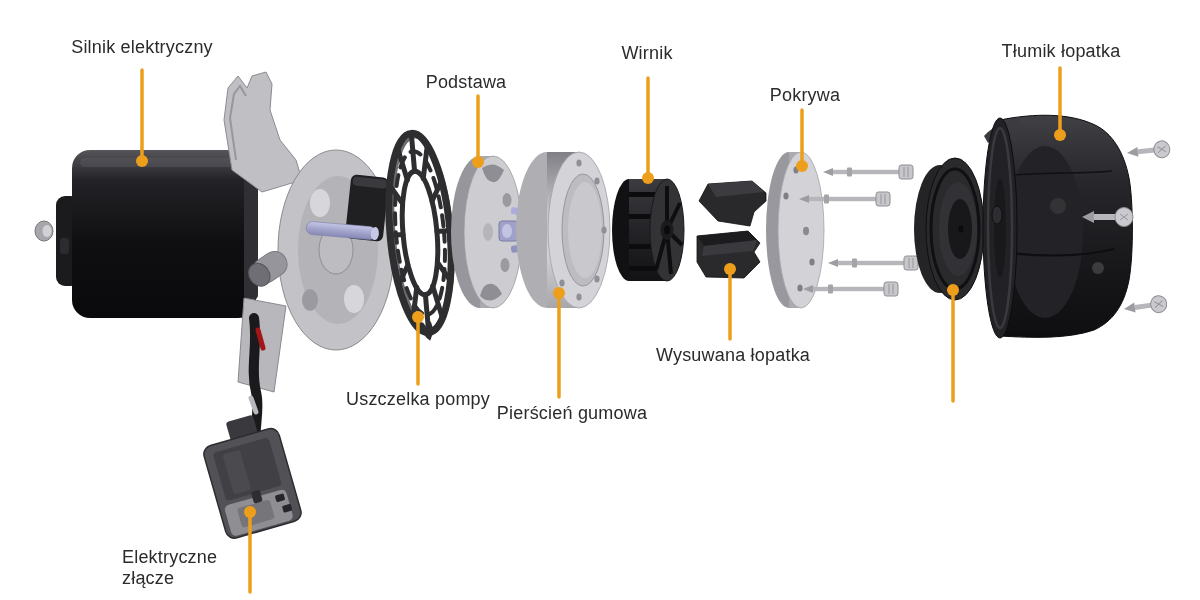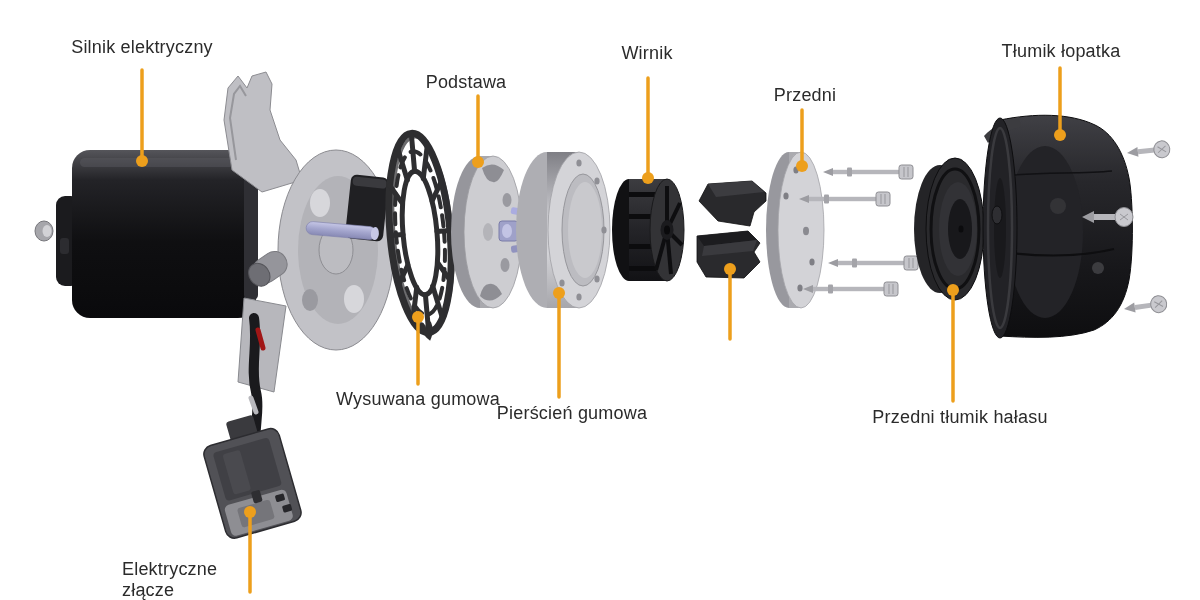--- a/index.html
+++ b/index.html
@@ -12,21 +12,21 @@
     position:relative;width:1200px;height:600px;overflow:hidden;
     background:var(--color-bg);
     font-family:"Liberation Sans","DejaVu Sans",sans-serif;
   }
   .stage svg{position:absolute;left:0;top:0;}
   .label{
     position:absolute;transform:translateX(-50%);
     font-size:18px;line-height:21px;color:var(--color-text);
     white-space:nowrap;text-align:left;letter-spacing:.2px;
   }
-  .label.two-line{white-space:normal;width:120px;margin-top:12px;}
+  .label.two-line{white-space:normal;width:120px;}
   .leader{stroke:var(--color-accent);stroke-width:3.5;stroke-linecap:round;fill:none;}
   .leader-dot{fill:var(--color-accent);}
 </style>
 </head>
 <body>
 
 <div class="stage">
 
   <svg width="1200" height="600" viewBox="0 0 1200 600">
     <defs>
@@ -319,20 +319,20 @@
       <line class="leader" x1="953" y1="294" x2="953" y2="401"></line>
 
       <circle class="leader-dot" cx="250" cy="512" r="6"></circle>
       <line class="leader" x1="250" y1="516" x2="250" y2="592"></line>
     </g>
   </svg>
 
   <div class="label" style="left:142px;  top:37px;">Silnik elektryczny</div>
   <div class="label" style="left:466px;  top:66px;margin-top:6px;">Podstawa</div>
   <div class="label" style="left:647px;  top:43px;">Wirnik</div>
-  <div class="label" style="left:805px;  top:85px;">Przedni</div>
+  <div class="label" style="left:805px;  top:85px;">Pokrywa</div>
   <div class="label" style="left:1061px; top:41px;">Tłumik łopatka</div>
-  <div class="label" style="left:418px;  top:389px;">Wysuwana gumowa</div>
+  <div class="label" style="left:418px;  top:389px;">Uszczelka pompy</div>
   <div class="label" style="left:572px;  top:403px;">Pierścień gumowa</div>
-  <div class="label" style="left:960px;  top:407px;">Przedni tłumik hałasu</div>
+  <div class="label" style="left:733px;  top:345px;">Wysuwana łopatka</div>
   <div class="label two-line" style="left:182px; top:547px;">Elektryczne złącze</div>
 
 </div>
 
 </body></html>

